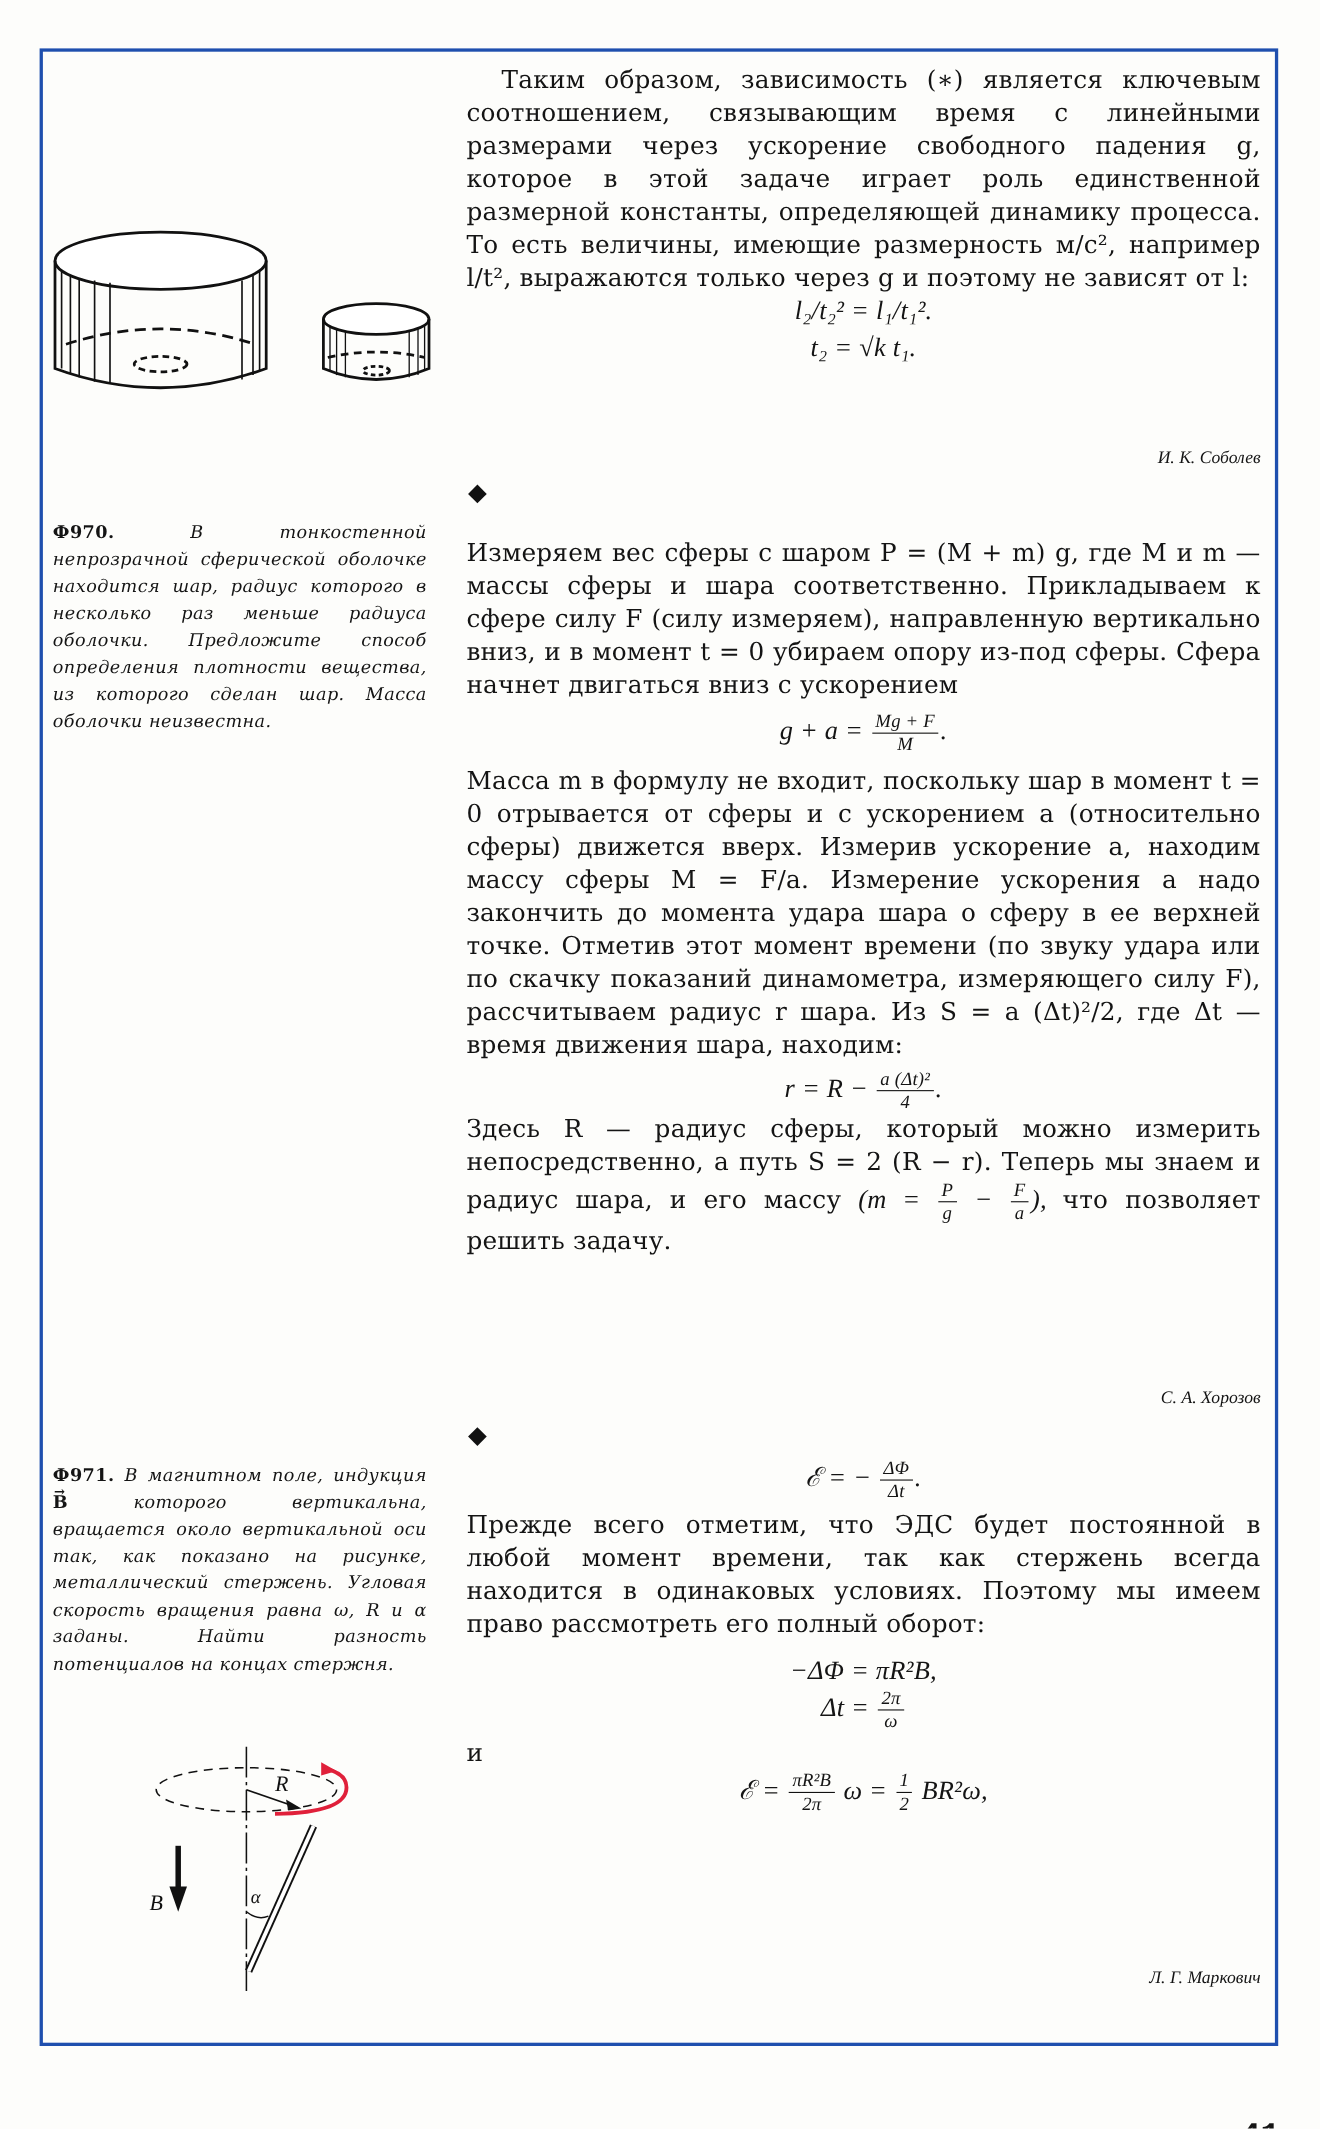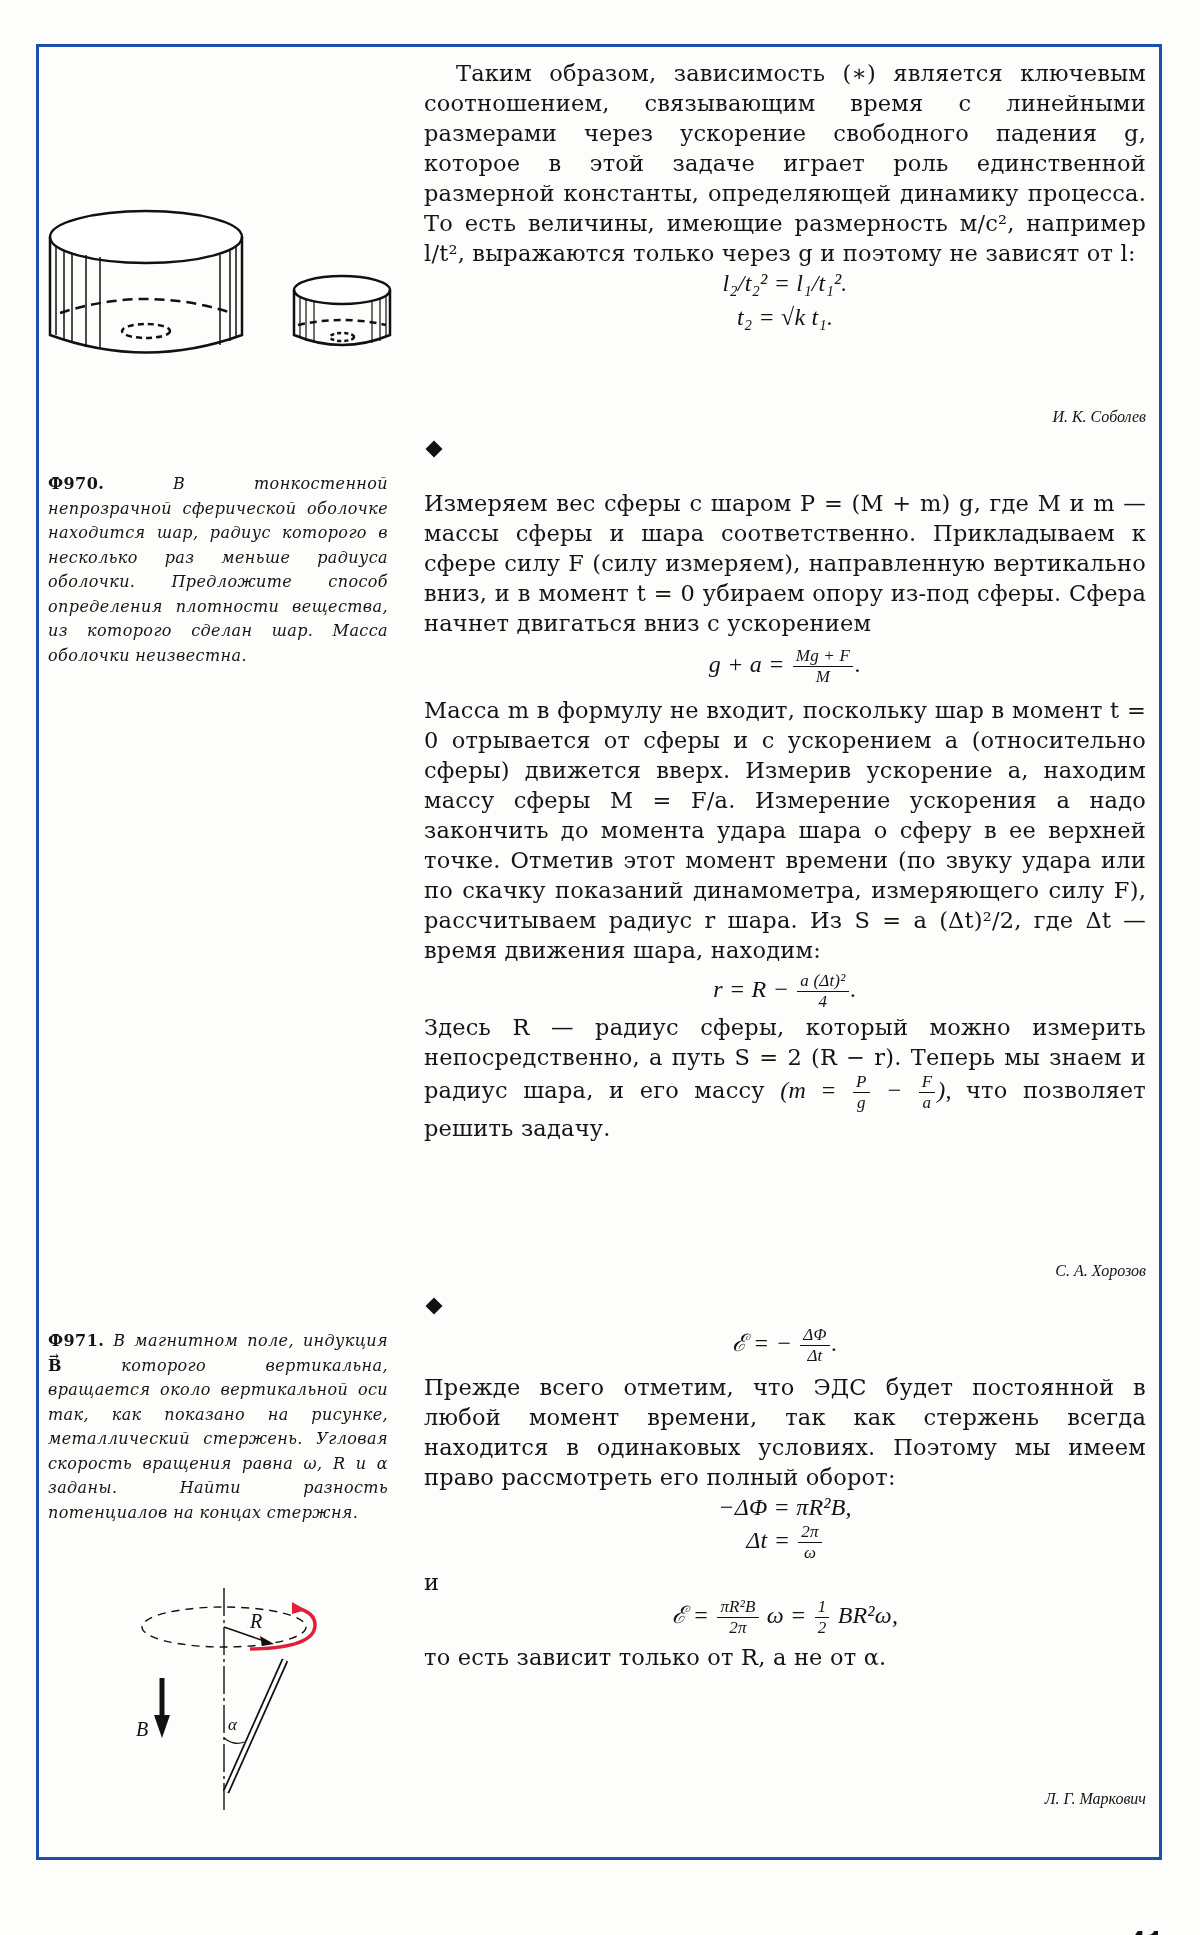--- a/index.html
+++ b/index.html
@@ -152,30 +152,29 @@
 <div class="author" style="top:1262px">С. А. Хорозов</div>
 
 <div class="diamond" style="top:1300px"></div>
 
 <div class="col" style="top:1325px">
   <p class="formula fi" style="margin:0 0 6px">
     <span>ℰ = −</span>
     <span class="frac"><span class="n">ΔΦ</span><span class="d">Δt</span></span>.
   </p>
   <p>Прежде всего отметим, что ЭДС будет постоянной в любой момент времени, так как стержень всегда находится в одинаковых условиях. Поэтому мы имеем право рассмотреть его полный оборот:</p>
-  <p class="formula fi" style="margin-top:0">−ΔΦ = πR²B,</p>
+  <p class="formula fi" style="margin-top:12px">−ΔΦ = πR²B,</p>
   <p class="formula fi">
     <span>Δt =</span>
     <span class="frac"><span class="n">2π</span><span class="d">ω</span></span>
   </p>
   <p style="margin-top:4px">и</p>
   <p class="formula fi">
     <span>ℰ =</span>
     <span class="frac"><span class="n">πR²B</span><span class="d">2π</span></span>
     <span>ω =</span>
     <span class="frac"><span class="n">1</span><span class="d">2</span></span>
     <span>BR²ω,</span>
   </p>
-  <p style="margin-top:4px">то есть зависит только от R, а не от α.</p>
 </div>
 <div class="author" style="top:1790px">Л. Г. Маркович</div>
 
 <div class="pagenum">41</div>
 
 </body></html>

